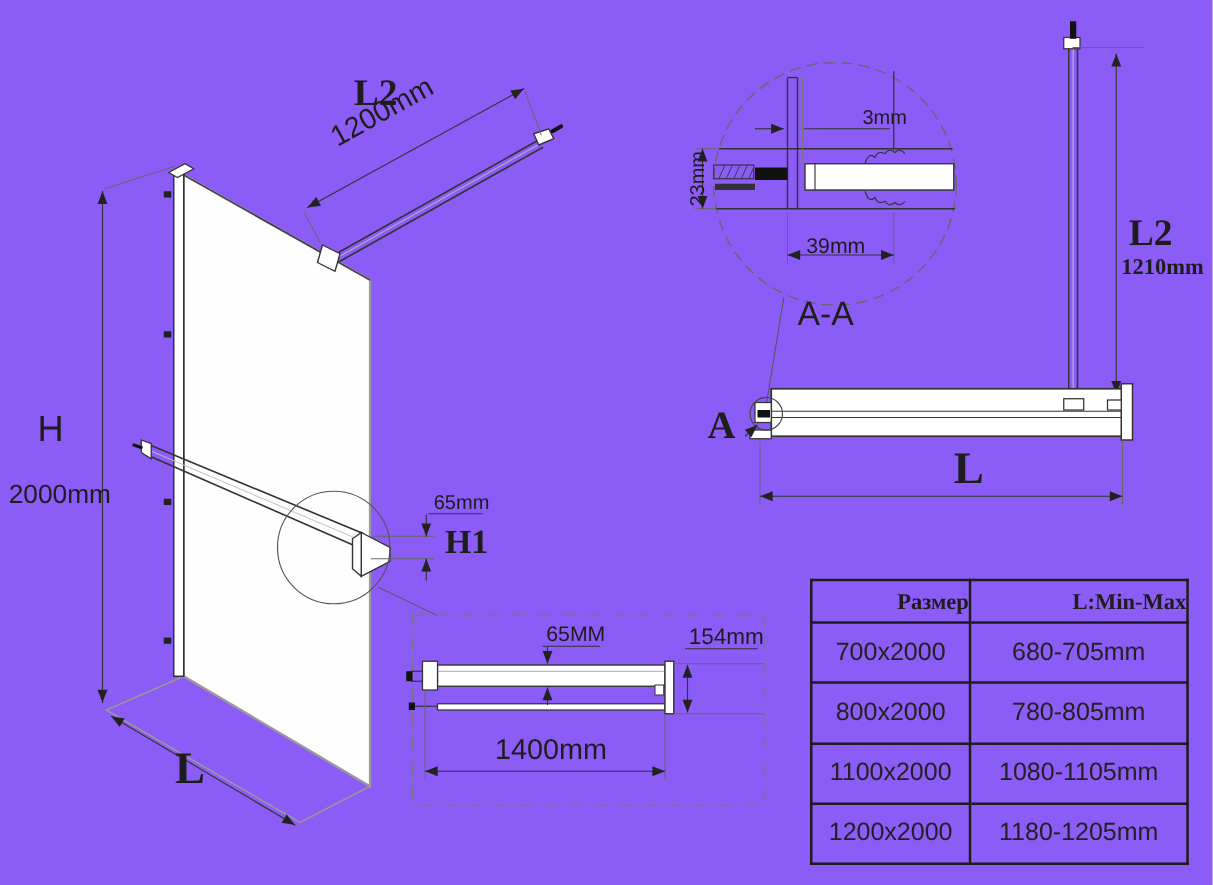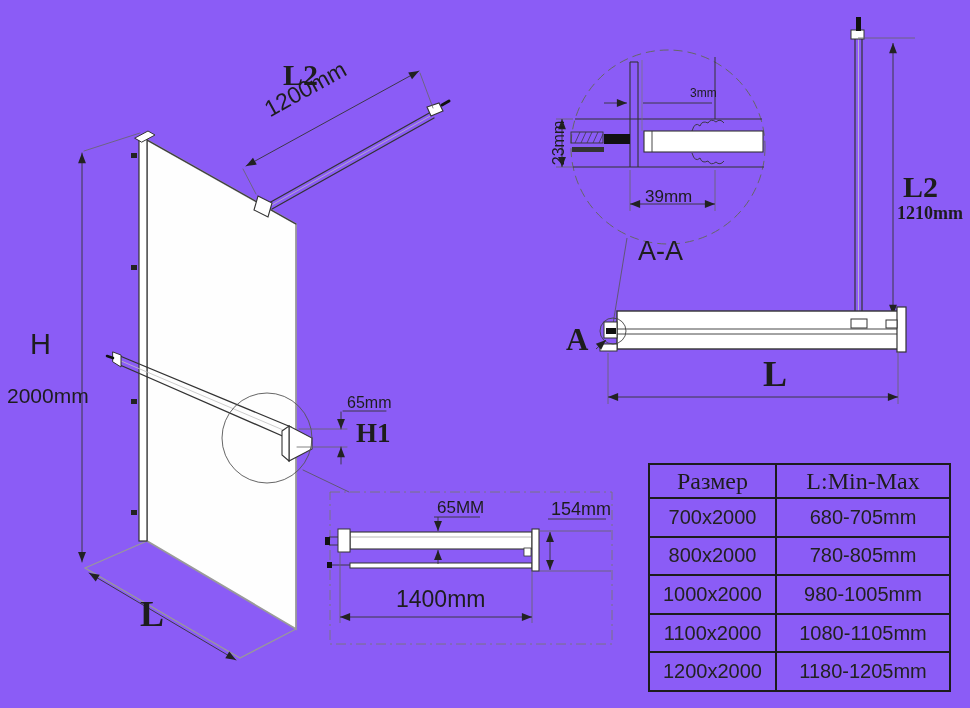--- a/index.html
+++ b/index.html
@@ -7,21 +7,21 @@
           font-family:"Liberation Sans",sans-serif;color:#1d1d1d;}
   .canvas svg{position:absolute;left:0;top:0;}
   .lbl{position:absolute;white-space:nowrap;line-height:1;}
   .sans{font-family:"Liberation Sans",sans-serif;}
   .serifb{font-family:"Liberation Serif",serif;font-weight:bold;}
   .rot-l2{transform:rotate(-29deg);transform-origin:0 100%;}
   .rot-23{transform:rotate(-90deg);transform-origin:center center;text-align:center;}
   .dim-table{position:absolute;left:648px;top:463px;width:303px;height:229px;
              border-collapse:collapse;table-layout:fixed;}
   .dim-table th,.dim-table td{border:2px solid #1c1c1c;text-align:center;padding:0;}
-  .dim-table th{font-family:"Liberation Serif",serif;font-weight:normal;font-size:24px;height:32px;}
+  .dim-table th{font-family:"Liberation Serif",serif;font-weight:bold;font-size:18px;height:32px;text-align:right;}
   .dim-table td{font-family:"Liberation Sans",sans-serif;font-size:20px;font-weight:400;color:#222;height:30px;border-radius:16px;}
   .col-size{width:125px;}
 </style>
 </head>
 <body>
 
 <div class="canvas">
 
 <svg width="970" height="708" viewBox="0 0 970 708">
   <defs>
@@ -177,21 +177,21 @@
 </svg>
 
 <div class="lbl serifb" style="left:283px;top:60px;font-size:30px;">L2</div>
 <div class="lbl sans rot-l2" style="left:272px;top:98px;font-size:23px;">1200mm</div>
 <div class="lbl sans" style="left:30px;top:330px;font-size:29px;">H</div>
 <div class="lbl sans" style="left:7px;top:361px;font-size:21px;margin-top:24px;">2000mm</div>
 <div class="lbl serifb" style="left:140px;top:596px;font-size:36px;">L</div>
 <div class="lbl sans" style="left:347px;top:395px;font-size:16px;">65mm</div>
 <div class="lbl serifb" style="left:356px;top:420px;font-size:27px;">H1</div>
 
-<div class="lbl sans" style="left:690px;top:87px;font-size:12px;">3mm</div>
+<div class="lbl sans" style="left:690px;top:87px;font-size:16px;">3mm</div>
 <div class="lbl sans rot-23" style="left:536px;top:135px;width:46px;font-size:16px;">23mm</div>
 <div class="lbl sans" style="left:645px;top:188px;font-size:17px;">39mm</div>
 <div class="lbl sans" style="left:638px;top:238px;font-size:27px;">A-A</div>
 
 <div class="lbl serifb" style="left:903px;top:172px;font-size:30px;">L2</div>
 <div class="lbl serifb" style="left:897px;top:204px;font-size:18px;">1210mm</div>
 <div class="lbl serifb" style="left:566px;top:324px;font-size:31px;">A</div>
 <div class="lbl serifb" style="left:763px;top:356px;font-size:36px;">L</div>
 
 <div class="lbl sans" style="left:437px;top:499px;font-size:17px;">65MM</div>
@@ -208,24 +208,20 @@
   <tbody>
     <tr>
       <td>700x2000</td>
       <td>680-705mm</td>
     </tr>
     <tr>
       <td>800x2000</td>
       <td>780-805mm</td>
     </tr>
     <tr>
-      <td>1000x2000</td>
-      <td>980-1005mm</td>
-    </tr>
-    <tr>
       <td>1100x2000</td>
       <td>1080-1105mm</td>
     </tr>
     <tr>
       <td>1200x2000</td>
       <td>1180-1205mm</td>
     </tr>
   </tbody>
 </table>
 

